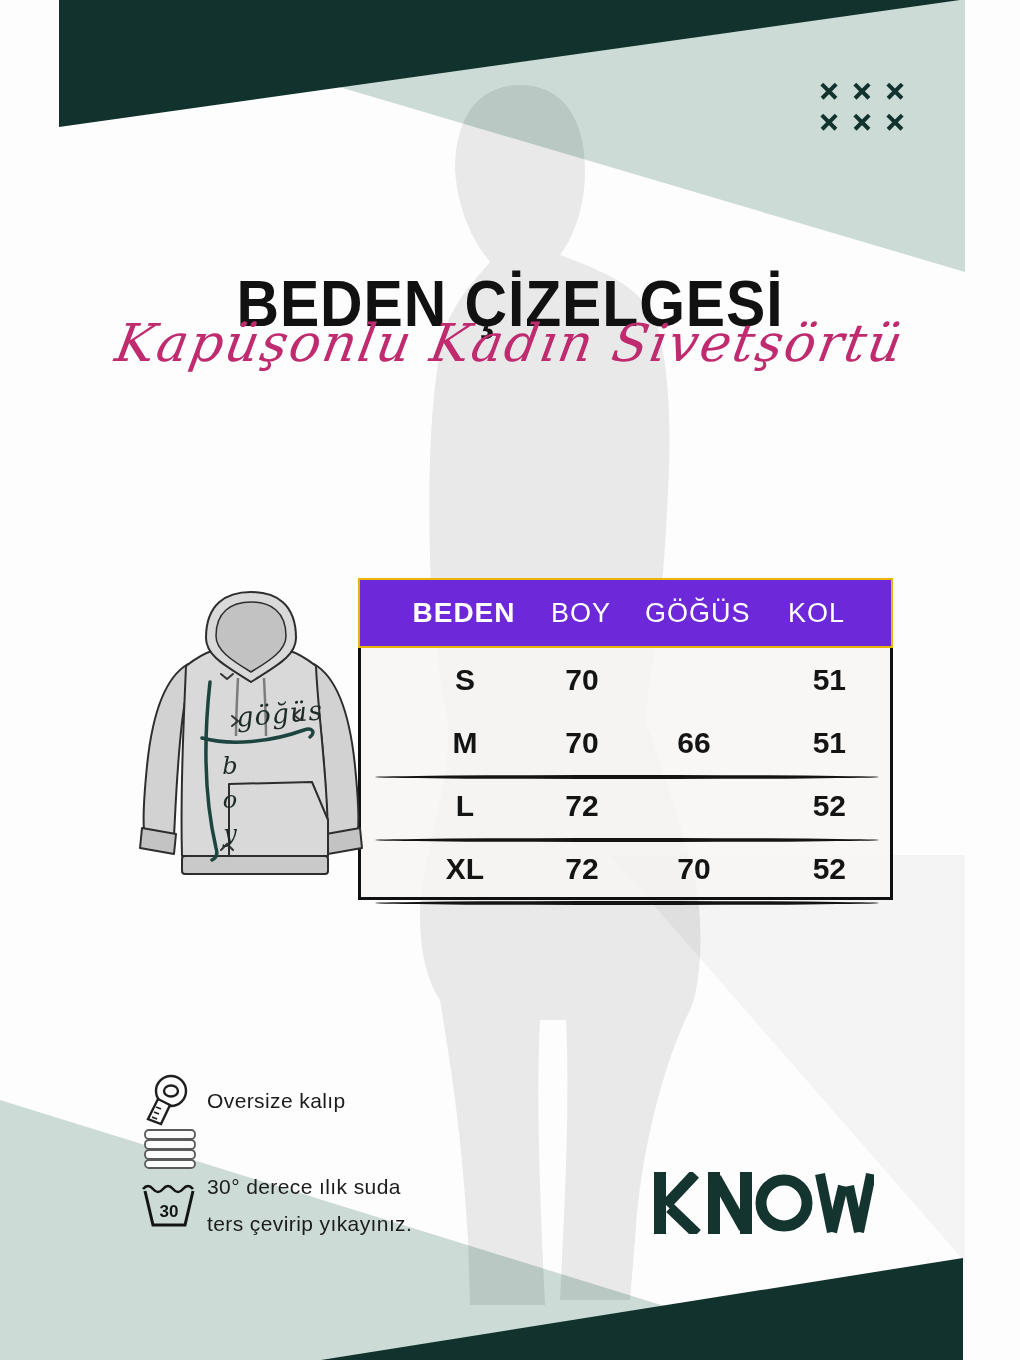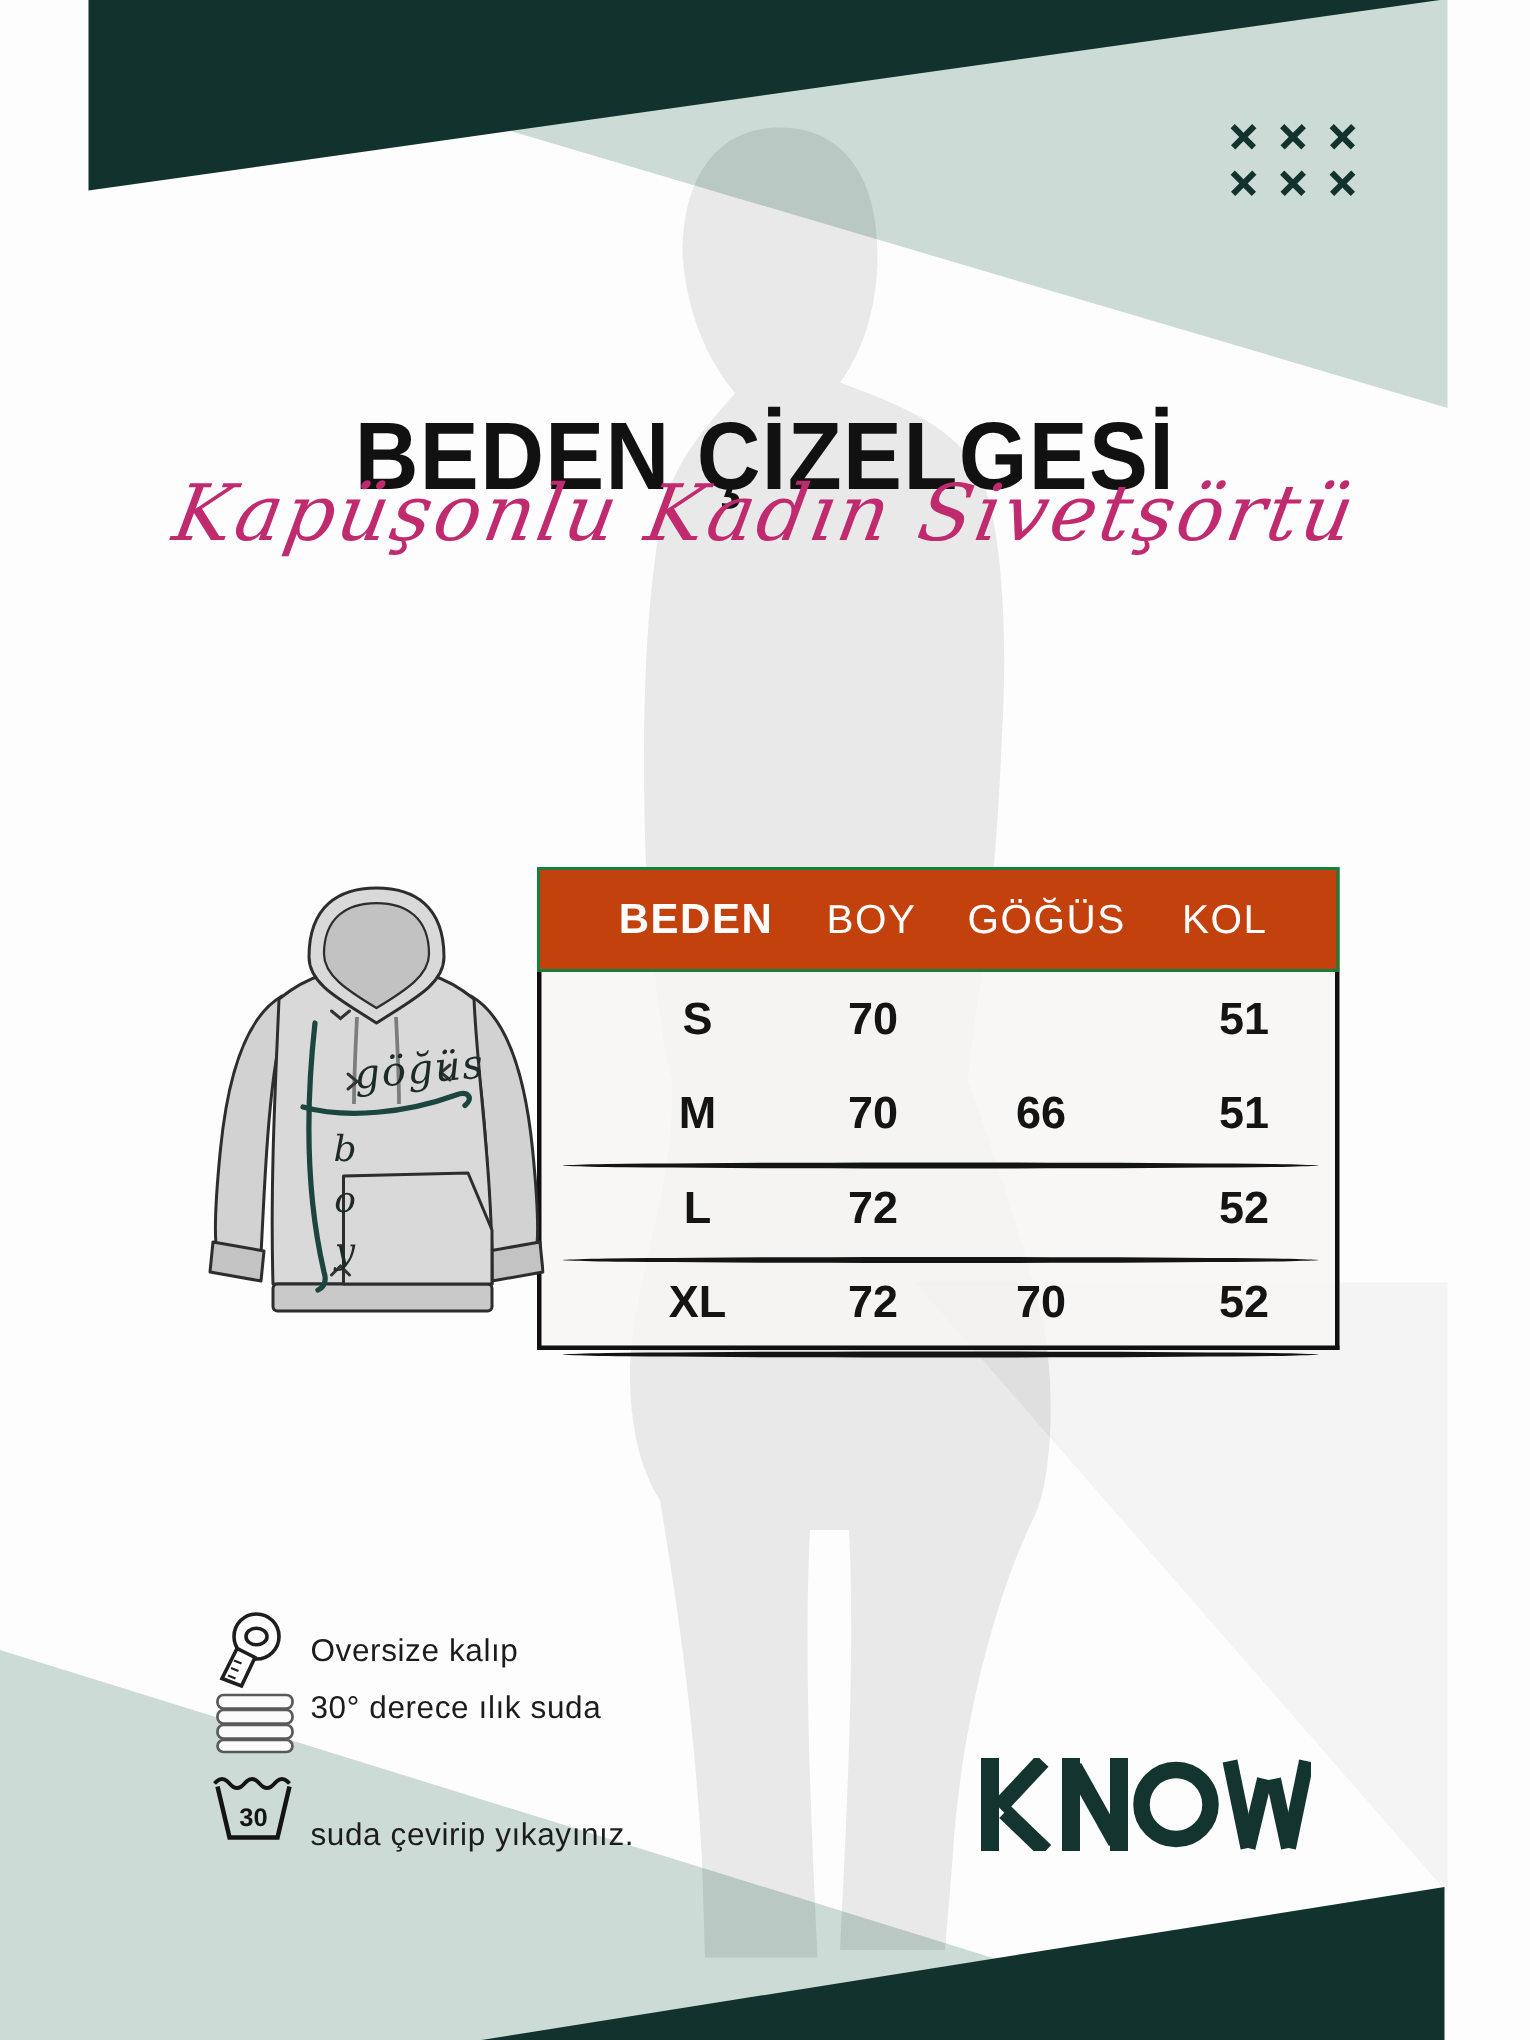--- a/index.html
+++ b/index.html
@@ -37,21 +37,21 @@
   .xmark::before,.xmark::after{
     content:"";position:absolute;left:50%;top:50%;width:20px;height:3.6px;
     background:#12332d;
   }
   .xmark::before{transform:translate(-50%,-50%) rotate(45deg);}
   .xmark::after{transform:translate(-50%,-50%) rotate(-45deg);}
 
   
   .size-table{position:absolute;left:358px;top:578px;width:535px;z-index:2;}
   .size-table .thead{
-    position:relative;height:70px;background:#c2410c;border:2px solid #15803d;
+    position:relative;height:70px;background:#6d28d9;border:2px solid #eab308;
     box-sizing:border-box;
   }
   .size-table .tbody{
     position:relative;height:252px;background:rgba(247,246,243,0.85);
     border:3px solid #101010;border-top:none;box-sizing:border-box;
   }
   .cell{position:absolute;text-align:center;}
   .c1{left:29px;width:150px;} .c2{left:173px;width:96px;}
   .c3{left:285px;width:96px;} .c4{left:389px;width:96px;text-align:right;}
   .thead .cell{color:#fff;font-size:27px;line-height:66px;font-weight:400;letter-spacing:1px;}
@@ -210,22 +210,22 @@
       <rect x="3" y="22" width="50" height="9" rx="4"></rect>
       <rect x="3" y="32" width="50" height="8" rx="4"></rect>
     </g>
   </svg>
 
   <svg class="f-icon" style="left:140px;top:1180px" width="58" height="50" viewBox="0 0 58 50">
     <path d="M3,9 Q8,3 13,9 Q18,15 23,9 Q28,3 33,9 Q38,15 43,9 Q48,3 53,9" stroke="#141414" stroke-width="2.6" fill="none"></path>
     <path d="M5,11 L13,45 L45,45 L53,11" stroke="#141414" stroke-width="3" fill="none"></path>
     <text x="29" y="37" text-anchor="middle" font-size="17" font-weight="bold" font-family="Liberation Sans, sans-serif" fill="#141414">30</text>
   </svg>
-  <div class="feature-text" style="top:1124px">30° derece ılık suda</div>
-  <div class="feature-text" style="top:1209px">suda çevirip yıkayınız.</div>
+  <div class="feature-text" style="top:1172px">30° derece ılık suda</div>
+  <div class="feature-text" style="top:1209px">ters çevirip yıkayınız.</div>
 
   <svg class="brand" width="226" height="62" viewBox="0 0 226 62">
     <title>KNOW</title>
     <g stroke="#14342f" fill="none" stroke-linecap="butt">
       <line x1="12" y1="0" x2="12" y2="62" stroke-width="12"></line>
       <line x1="18" y1="33" x2="47" y2="2" stroke-width="11"></line>
       <line x1="22" y1="36" x2="49" y2="62" stroke-width="11"></line>
       <line x1="66" y1="0" x2="66" y2="62" stroke-width="12"></line>
       <line x1="68" y1="6" x2="96" y2="56" stroke-width="11"></line>
       <line x1="98" y1="0" x2="98" y2="62" stroke-width="12"></line>

